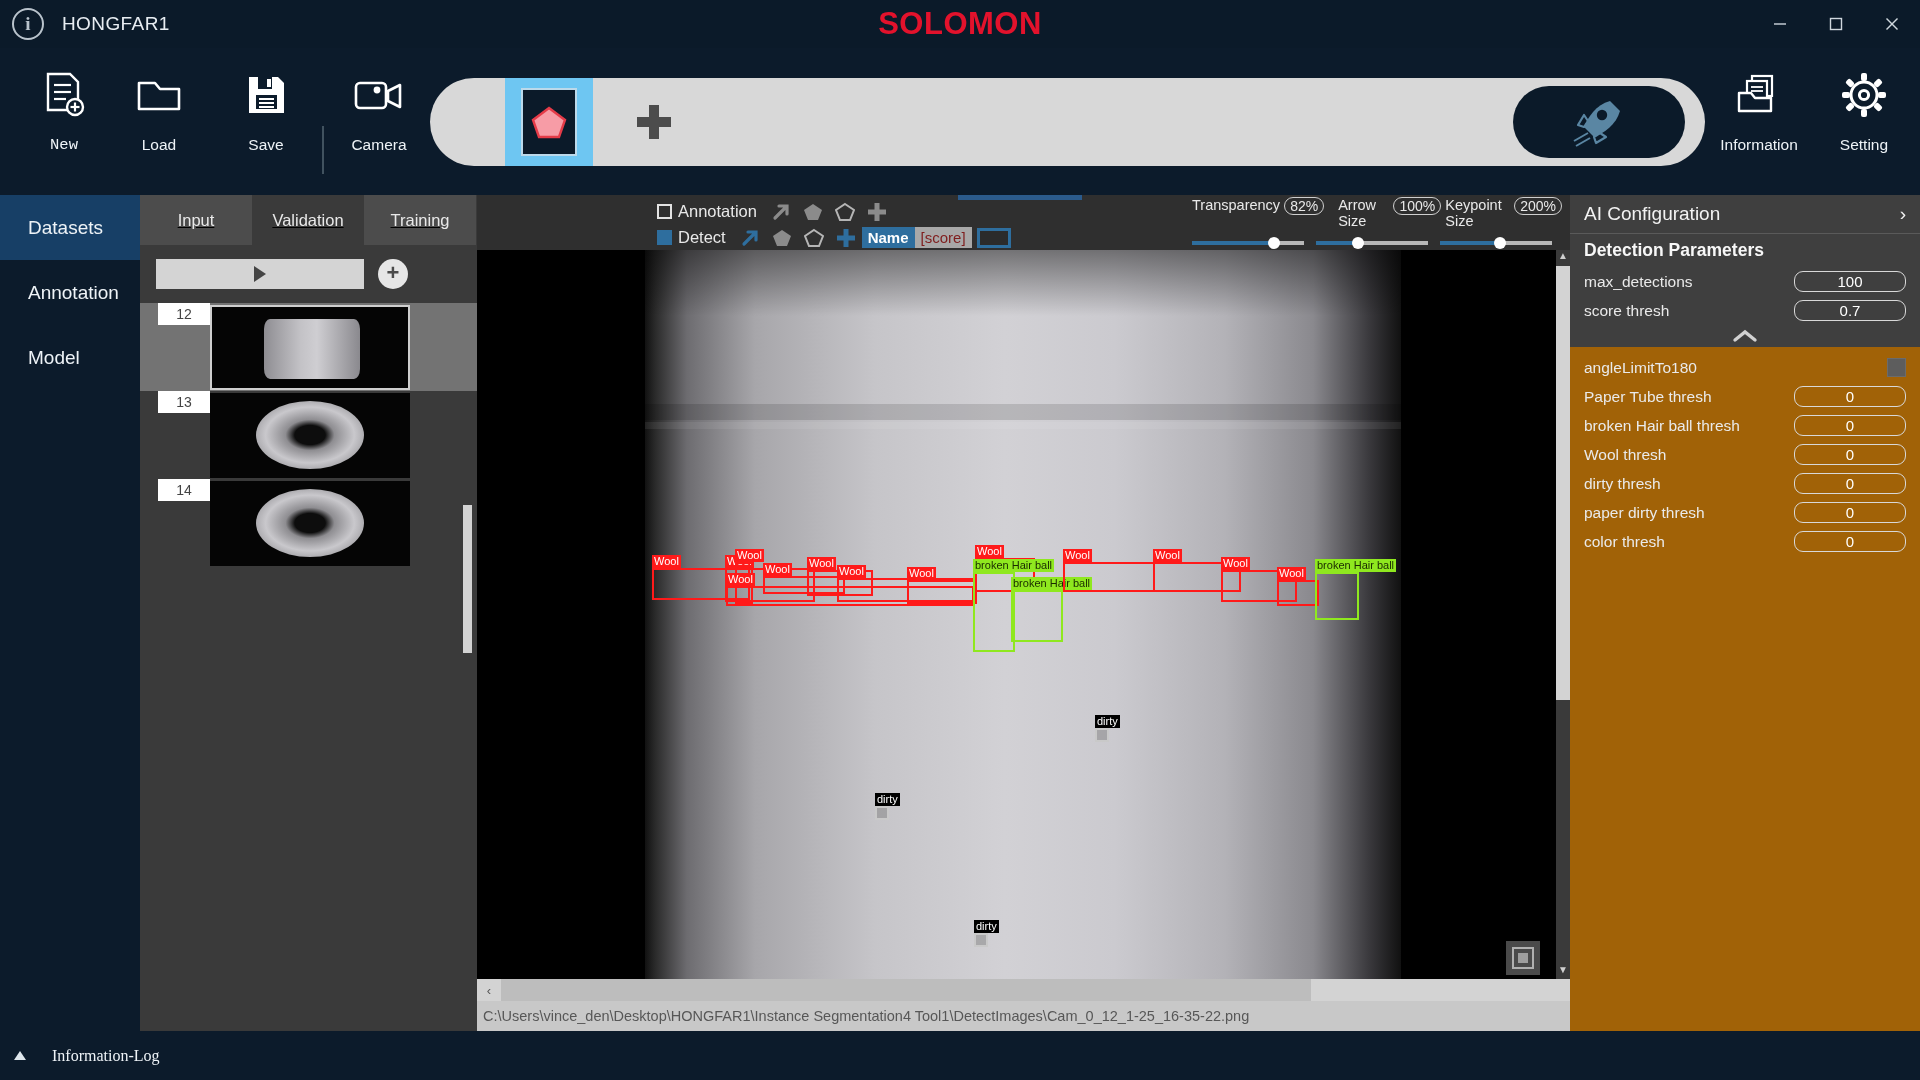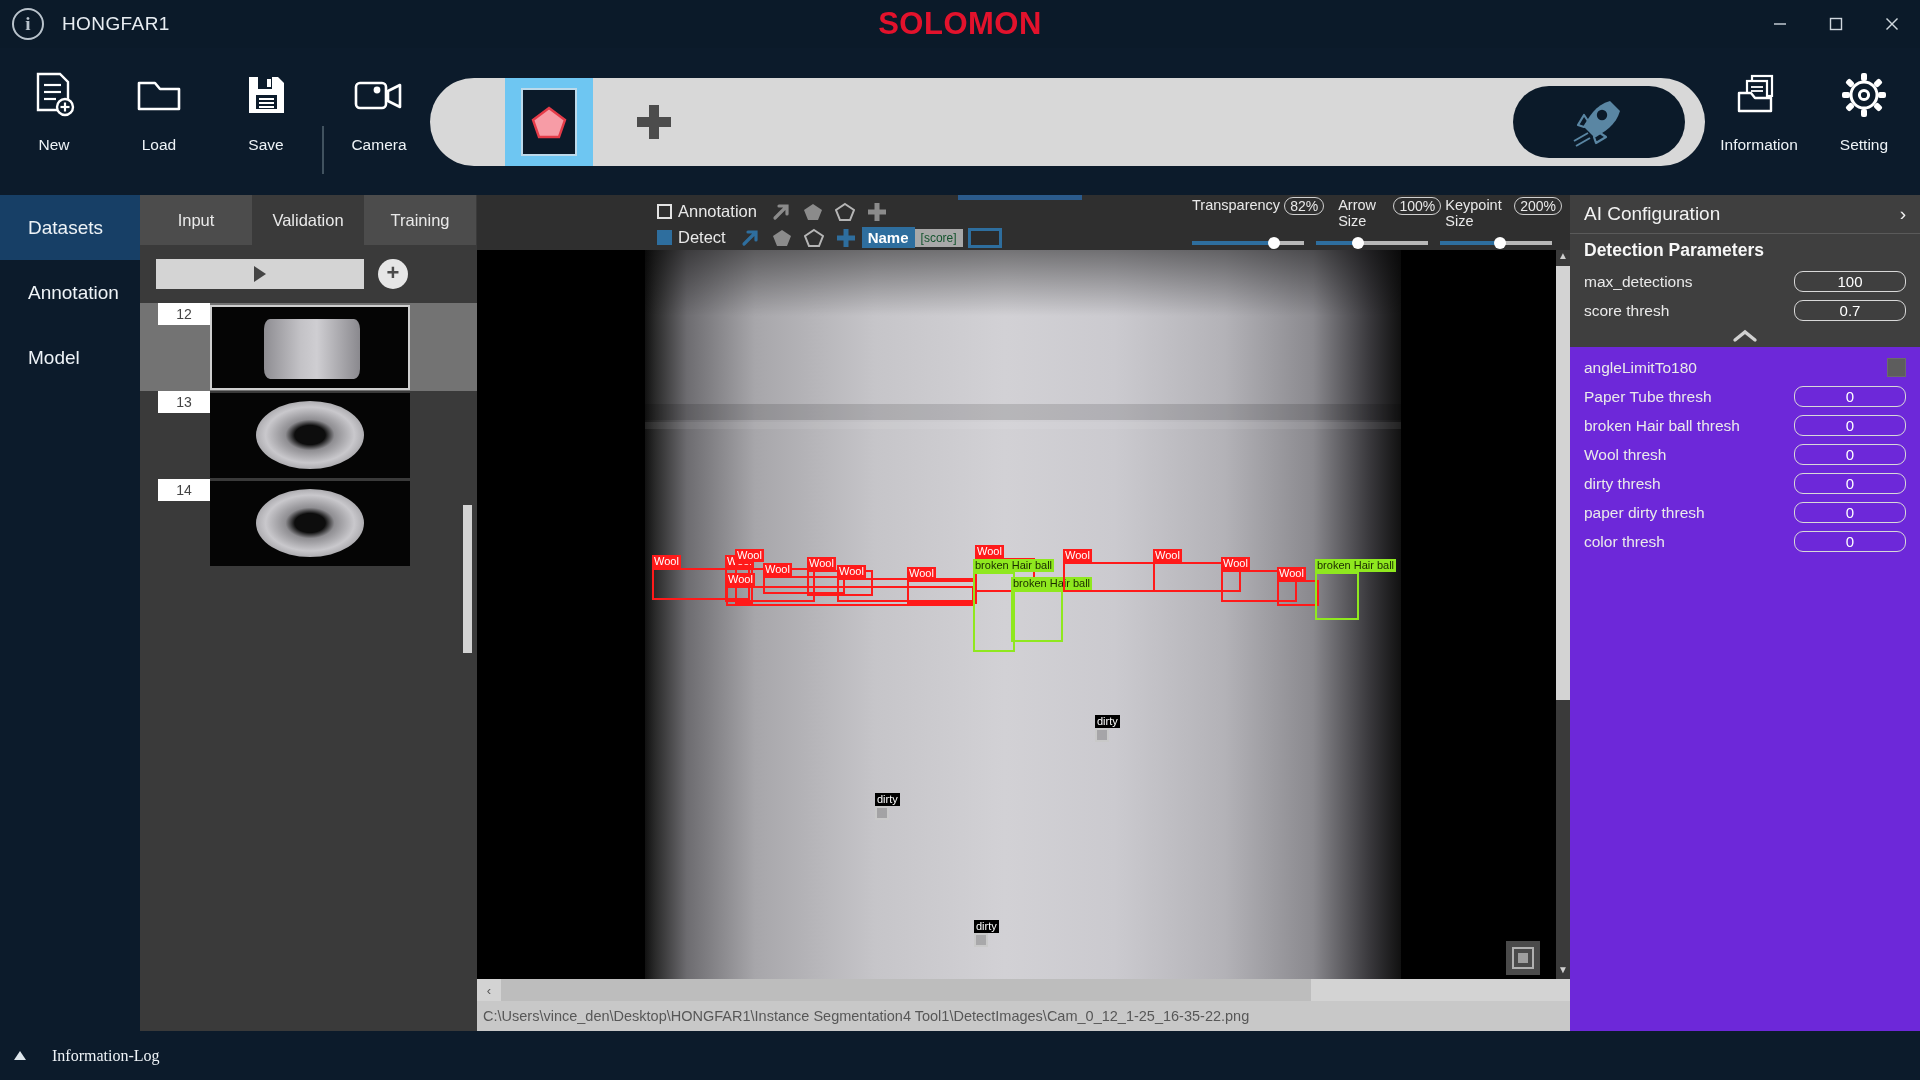--- a/index.html
+++ b/index.html
@@ -86,21 +86,21 @@
     height: 65px; display: flex; align-items: center; padding-left: 28px;
     color: #eef3f7; font-size: 19px;
   }
   .nav-item.active { background: #173f66; }
 
   
   .dspanel {
     position: absolute; top: 195px; left: 140px; width: 337px; height: 836px;
     background: #3a3a3a;
   }
-  .tabs { display: flex; height: 50px; }
+  .tabs { display: flex; height: 50px; text-decoration: underline; }
   .tab {
     width: 112px; height: 50px; display: flex; align-items: center;
     justify-content: center; color: #e9e9e9; font-size: 16.5px;
     background: #4c4c4c;
   }
   .tab.active { background: #3a3a3a; }
   .playrow {
     height: 58px; display: flex; align-items: center; padding: 0 16px;
   }
   .playbtn {
@@ -162,21 +162,21 @@
     width: 15px; height: 15px; border: 2px solid #e2e2e2; background: transparent;
   }
   .chk.on { background: #2e6e9e; border-color: #2e6e9e; }
   .anno-lbl { margin-left: 6px; color: #e9e9e9; font-size: 16.5px; }
   .shapes { display: flex; align-items: center; margin-left: 14px; gap: 12px; }
   .name-tag {
     margin-left: 6px; background: #2e6e9e; color: #fff; font-size: 15px;
     padding: 2px 6px; font-weight: bold;
   }
   .score-tag {
-    background: #a8a8a8; color: #14532d; font-size: 12px; padding: 2px 6px;
+    background: #a8a8a8; color: #7f1d1d; font-size: 15px; padding: 2px 6px;
   }
   .color-swatch {
     margin-left: 5px; width: 34px; height: 20px; border: 3px solid #2e6e9e;
     background: #2b2b2b;
   }
   .sliders { position: absolute; right: 8px; top: 2px; width: 370px; }
   .slider-labels { display: flex; align-items: flex-start; color: #e9e9e9; font-size: 14.5px; }
   .pill {
     border: 1px solid #cfcfcf; border-radius: 9px; padding: 0px 5px;
     margin-left: 4px; font-size: 14px;
@@ -250,21 +250,21 @@
   .vsc-thumb { position: absolute; top: 16px; width: 14px; height: 434px; background: #d3d3d3; }
   .pathbar {
     position: absolute; bottom: 0; left: 0; width: 1093px; height: 30px;
     background: #c8c8c8; color: #575757; font-size: 14.5px; display: flex;
     align-items: center; padding-left: 6px;
   }
 
   
   .rpanel {
     position: absolute; top: 195px; left: 1570px; width: 350px; height: 836px;
-    background: #6d28d9;
+    background: #a16207;
   }
   .rp-head {
     height: 38px; background: #3f3f3f; display: flex; align-items: center;
     justify-content: space-between; padding: 0 14px;
     color: #f2f2f2; font-size: 19px;
   }
   .rp-sub {
     height: 34px; background: #3f3f3f; display: flex; align-items: center;
     padding-left: 14px; color: #f7f7f7; font-size: 17.5px; font-weight: bold;
     border-top: 1px solid #5a5a5a;
@@ -323,21 +323,21 @@
         <svg width="18" height="18" viewBox="0 0 18 18">
             <line x1="3.5" y1="3.5" x2="14.5" y2="14.5" stroke="#cfd7de" stroke-width="1.4"></line>
             <line x1="14.5" y1="3.5" x2="3.5" y2="14.5" stroke="#cfd7de" stroke-width="1.4"></line>
           </svg>
       </div>
     </div>
   </div>
 
   <div class="ribbon">
 
-    <div class="ribbon-item" style="left:2px;">
+    <div class="ribbon-item" style="left:12px;font-family:Liberation Mono, monospace;">
       <div class="ico">
         <svg width="44" height="48" viewBox="0 0 44 48">
           <path d="M6 3 h22 l8 8 v28 h-30 z" fill="none" stroke="#fff" stroke-width="2.4"></path>
           <line x1="12" y1="14" x2="29" y2="14" stroke="#fff" stroke-width="2.2"></line>
           <line x1="12" y1="21" x2="29" y2="21" stroke="#fff" stroke-width="2.2"></line>
           <line x1="12" y1="28" x2="24" y2="28" stroke="#fff" stroke-width="2.2"></line>
           <circle cx="33" cy="36" r="8" fill="#0c1b2b" stroke="#fff" stroke-width="2.4"></circle>
           <line x1="33" y1="31.5" x2="33" y2="40.5" stroke="#fff" stroke-width="2.2"></line>
           <line x1="28.5" y1="36" x2="37.5" y2="36" stroke="#fff" stroke-width="2.2"></line>
         </svg>

